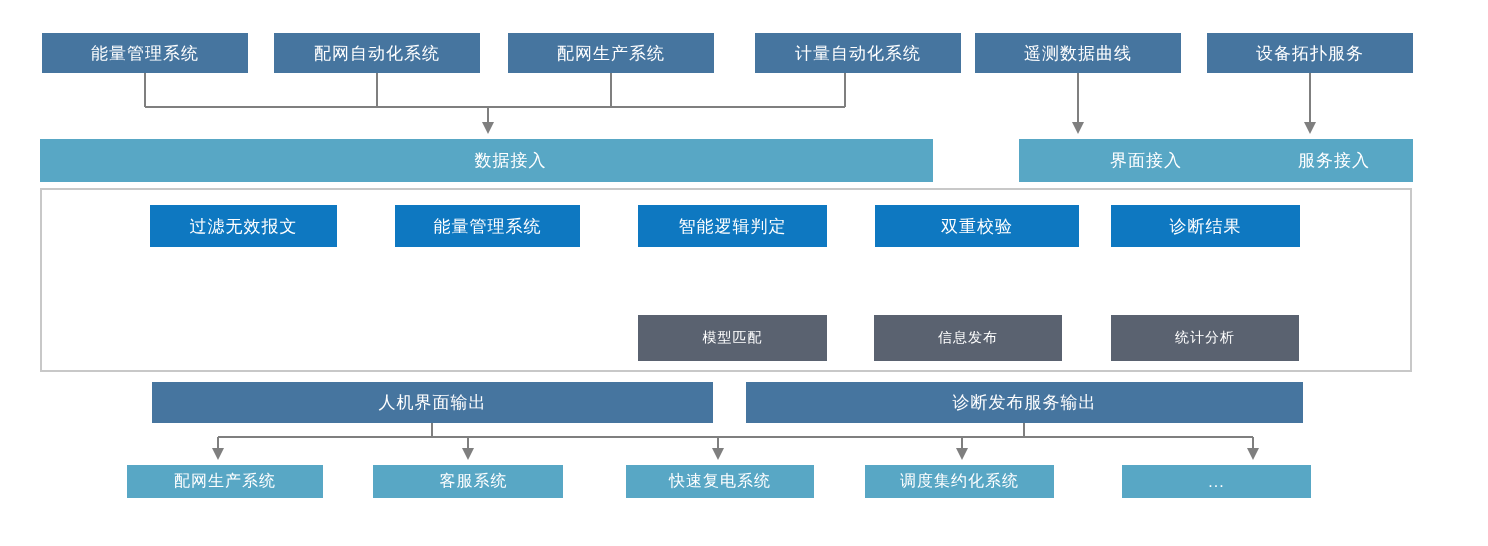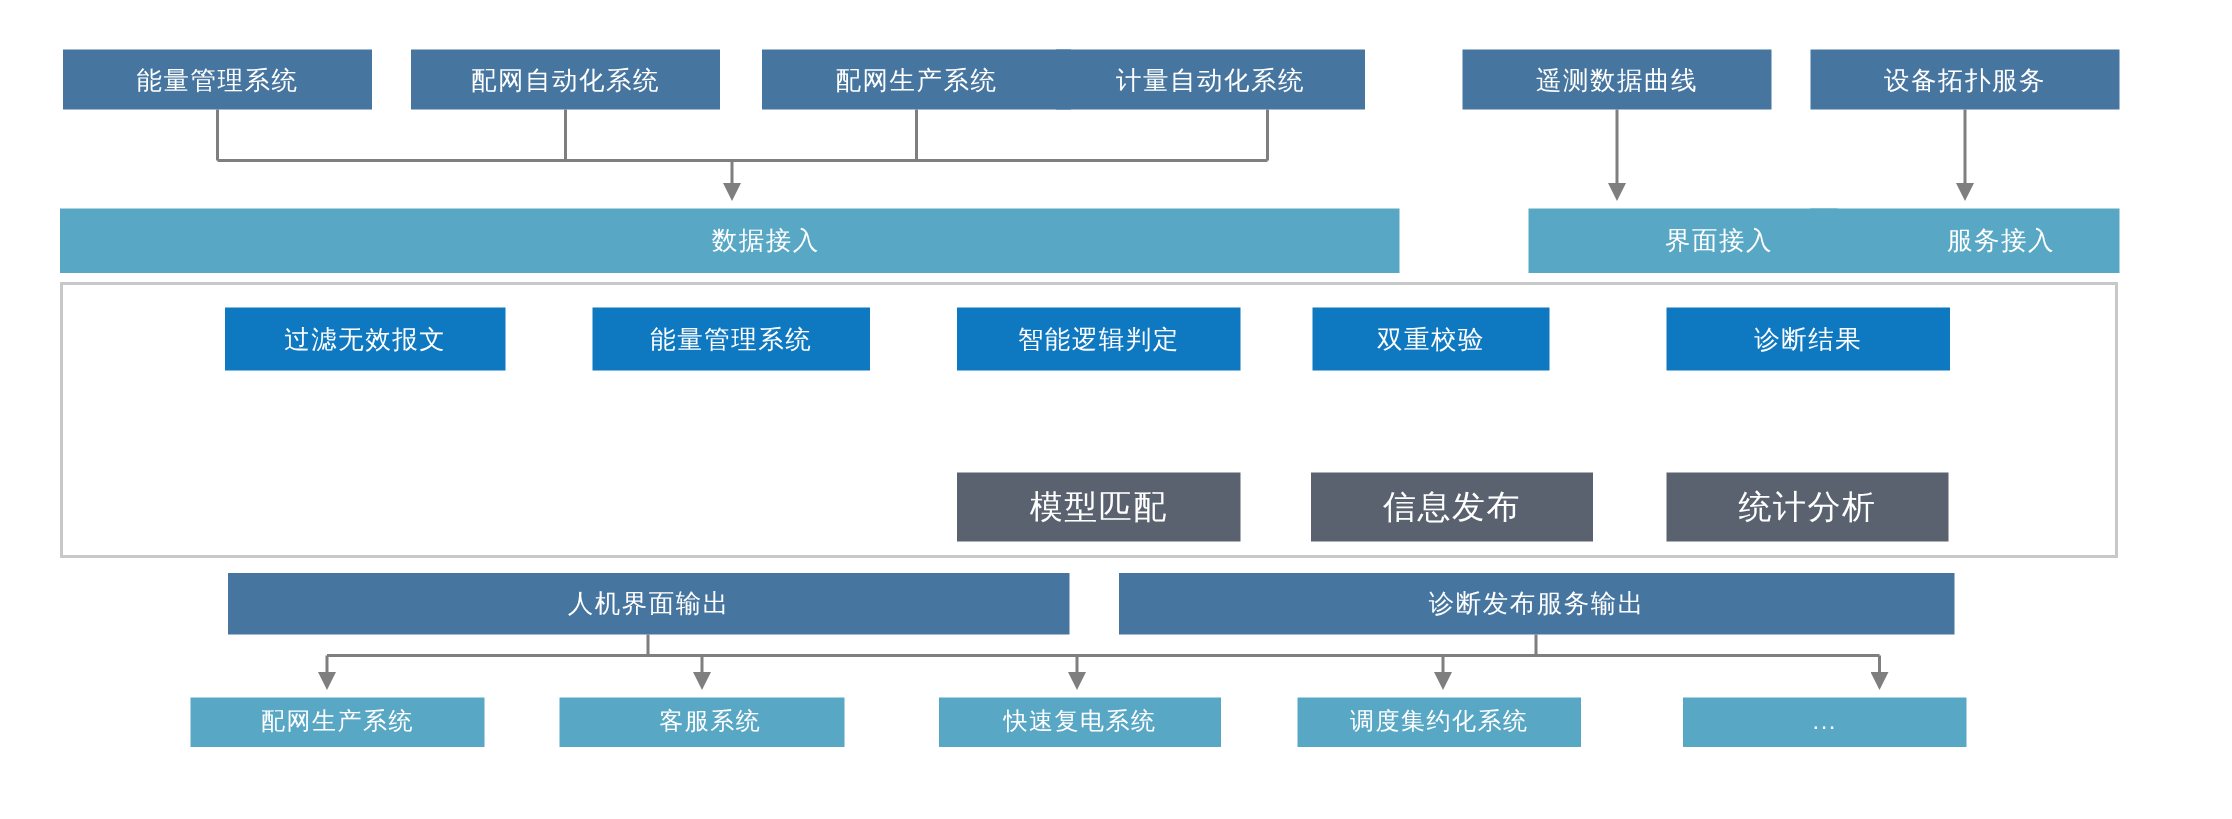--- a/index.html
+++ b/index.html
@@ -15,21 +15,21 @@
     position:relative;width:1488px;height:546px;background:#ffffff;
     font-family:"Liberation Sans","DejaVu Sans",sans-serif;overflow:hidden;
   }
   .box{
     position:absolute;display:flex;align-items:center;justify-content:center;
     color:#ffffff;font-size:17px;letter-spacing:1px;box-sizing:border-box;white-space:nowrap;
   }
   .source{background:var(--c-source);}
   .access{background:var(--c-access);padding-left:48px;}
   .process{background:var(--c-process);}
-  .result{background:var(--c-result);font-size:22px;}
+  .result{background:var(--c-result);font-size:14px;}
   .output{background:var(--c-source);}
   .target{background:var(--c-access);font-size:16px;}
   .container{
     position:absolute;left:40px;top:188px;width:1372px;height:184px;
     border:2px solid var(--c-border);background:#ffffff;box-sizing:border-box;
   }
   .connector{position:absolute;left:0;top:0;pointer-events:none;}
   .connector path.ln, .connector line{stroke:var(--c-line);stroke-width:2;fill:none;}
   .connector marker path{fill:var(--c-line);stroke:none;}
 </style>
@@ -66,32 +66,32 @@
     <line x1="718" y1="437" x2="718" y2="457" marker-end="url(#arr)"></line>
     <line x1="962" y1="437" x2="962" y2="457" marker-end="url(#arr)"></line>
     <line x1="1253" y1="437" x2="1253" y2="457" marker-end="url(#arr)"></line>
   </svg>
 
   <div class="container"></div>
 
   <div class="box source" style="left:42px;top:33px;width:206px;height:40px;">能量管理系统</div>
   <div class="box source" style="left:274px;top:33px;width:206px;height:40px;">配网自动化系统</div>
   <div class="box source" style="left:508px;top:33px;width:206px;height:40px;">配网生产系统</div>
-  <div class="box source" style="left:704px;top:33px;width:206px;height:40px;">计量自动化系统</div>
+  <div class="box source" style="left:755px;top:33px;width:206px;height:40px;">计量自动化系统</div>
   <div class="box source" style="left:975px;top:33px;width:206px;height:40px;">遥测数据曲线</div>
   <div class="box source" style="left:1207px;top:33px;width:206px;height:40px;">设备拓扑服务</div>
 
   <div class="box access" style="left:40px;top:139px;width:893px;height:43px;">数据接入</div>
   <div class="box access" style="left:975px;top:139px;width:206px;height:43px;margin-left:44px;">界面接入</div>
   <div class="box access" style="left:1207px;top:139px;width:206px;height:43px;">服务接入</div>
 
   <div class="box process" style="left:150px;top:205px;width:187px;height:42px;">过滤无效报文</div>
   <div class="box process" style="left:395px;top:205px;width:185px;height:42px;">能量管理系统</div>
   <div class="box process" style="left:638px;top:205px;width:189px;height:42px;">智能逻辑判定</div>
-  <div class="box process" style="left:875px;top:205px;width:158px;height:42px;">双重校验</div>
+  <div class="box process" style="left:875px;top:205px;width:204px;height:42px;">双重校验</div>
   <div class="box process" style="left:1111px;top:205px;width:189px;height:42px;">诊断结果</div>
 
   <div class="box result" style="left:638px;top:315px;width:189px;height:46px;">模型匹配</div>
   <div class="box result" style="left:874px;top:315px;width:188px;height:46px;">信息发布</div>
   <div class="box result" style="left:1111px;top:315px;width:188px;height:46px;">统计分析</div>
 
   <div class="box output" style="left:152px;top:382px;width:561px;height:41px;">人机界面输出</div>
   <div class="box output" style="left:746px;top:382px;width:557px;height:41px;">诊断发布服务输出</div>
 
   <div class="box target" style="left:127px;top:465px;width:196px;height:33px;">配网生产系统</div>

